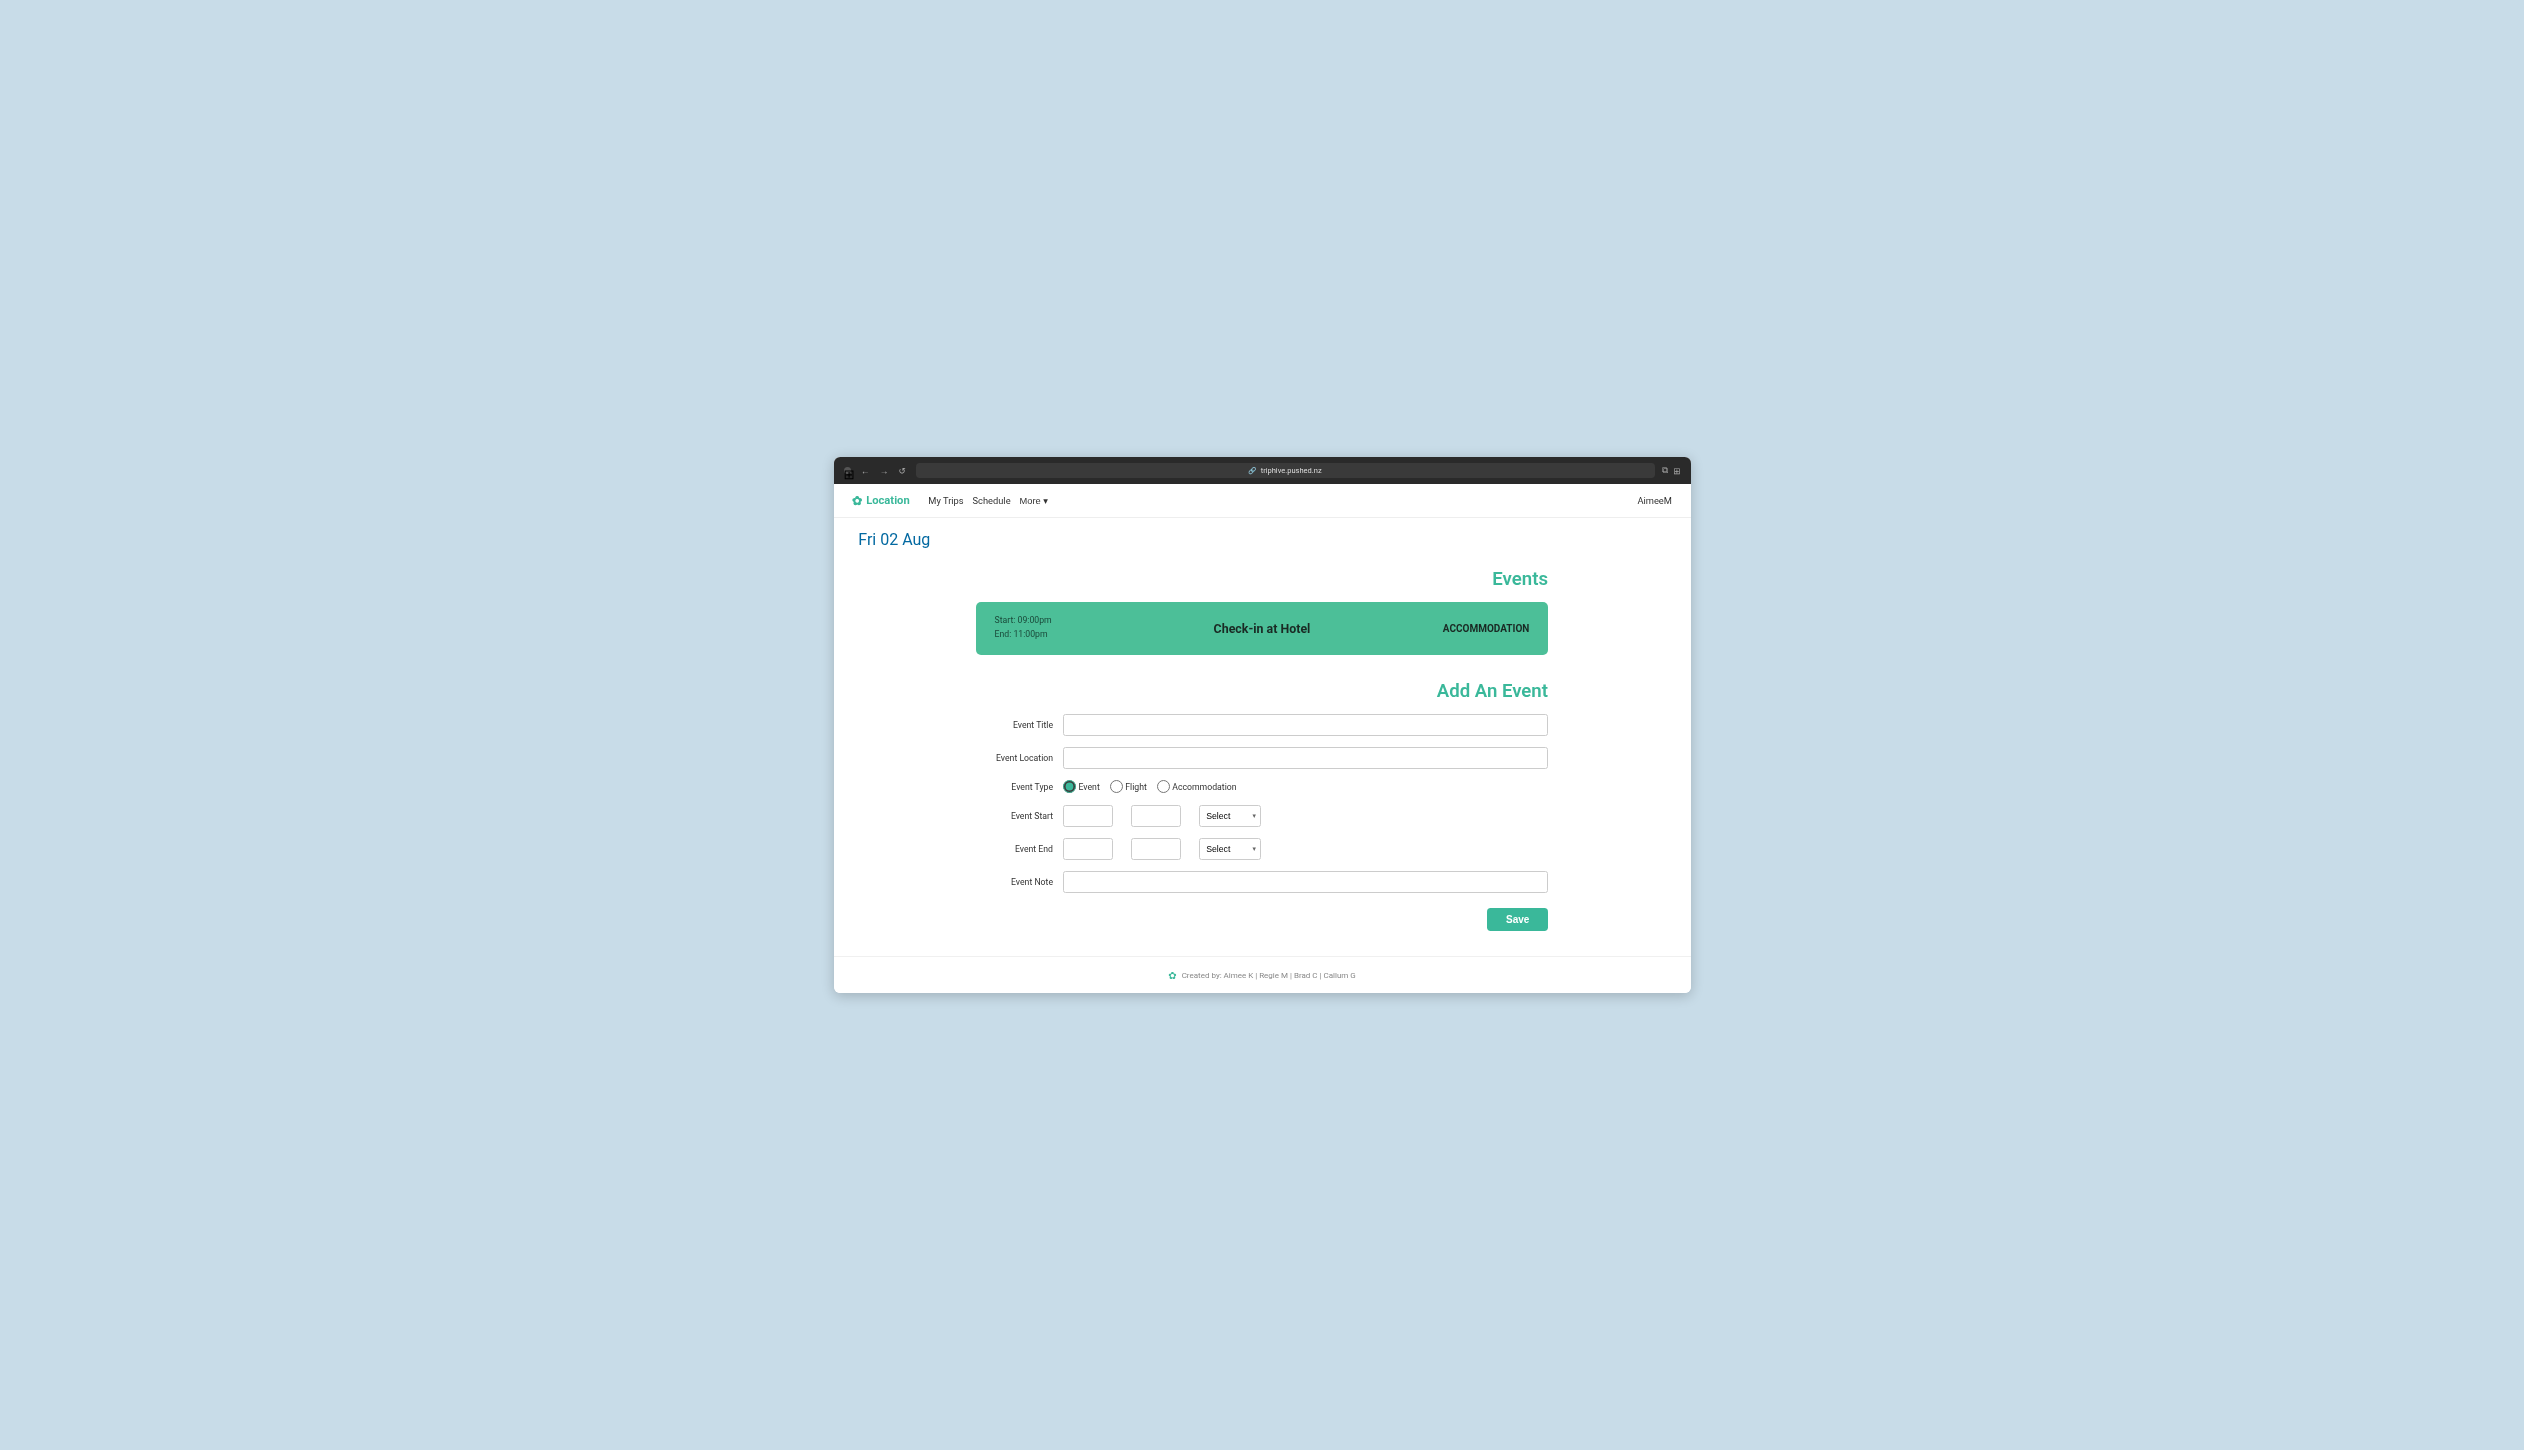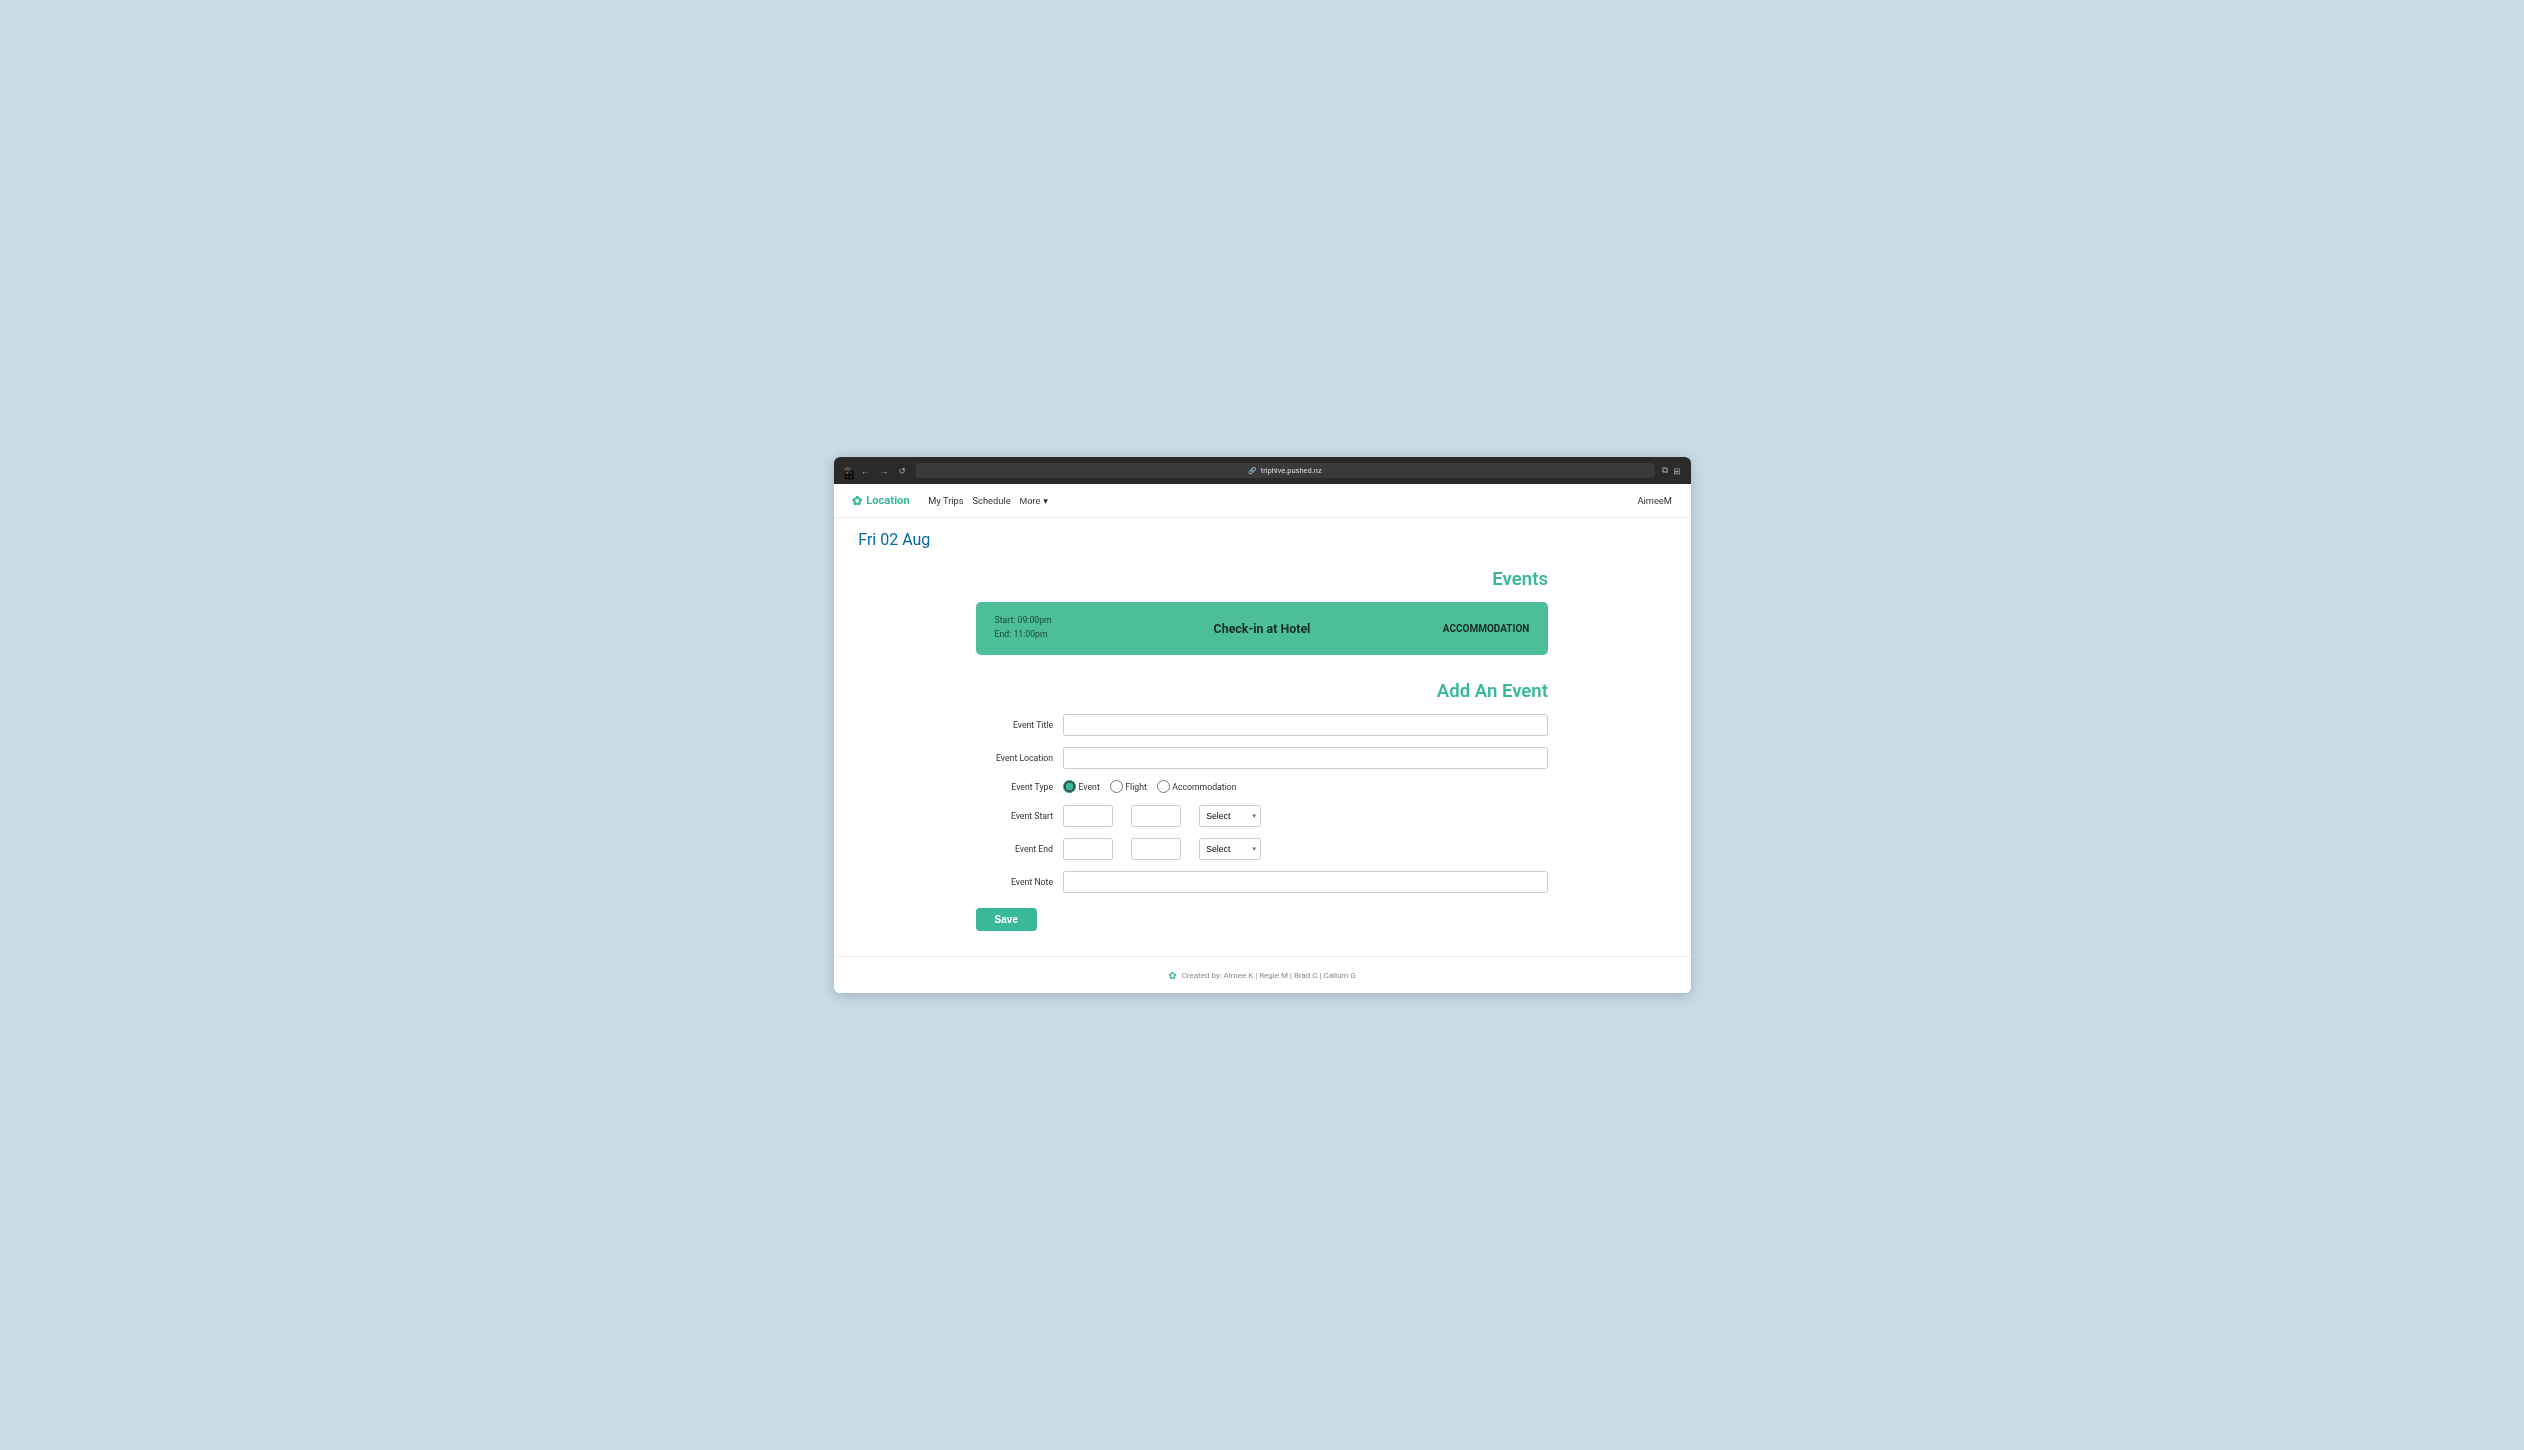--- a/index.html
+++ b/index.html
@@ -290,21 +290,21 @@
     .select-arrow {
       position: absolute;
       right: 5px;
       pointer-events: none;
       color: #666;
       font-size: 6.8px;
     }
 
     .save-row {
       display: flex;
-      justify-content: flex-start;
+      justify-content: flex-end;
       margin-top: 15px;
     }
 
     .save-btn {
       background: #3ab89a;
       color: #fff;
       border: none;
       border-radius: 3.7px;
       padding: 6.2px 18.6px;
       font-size: 10px;

